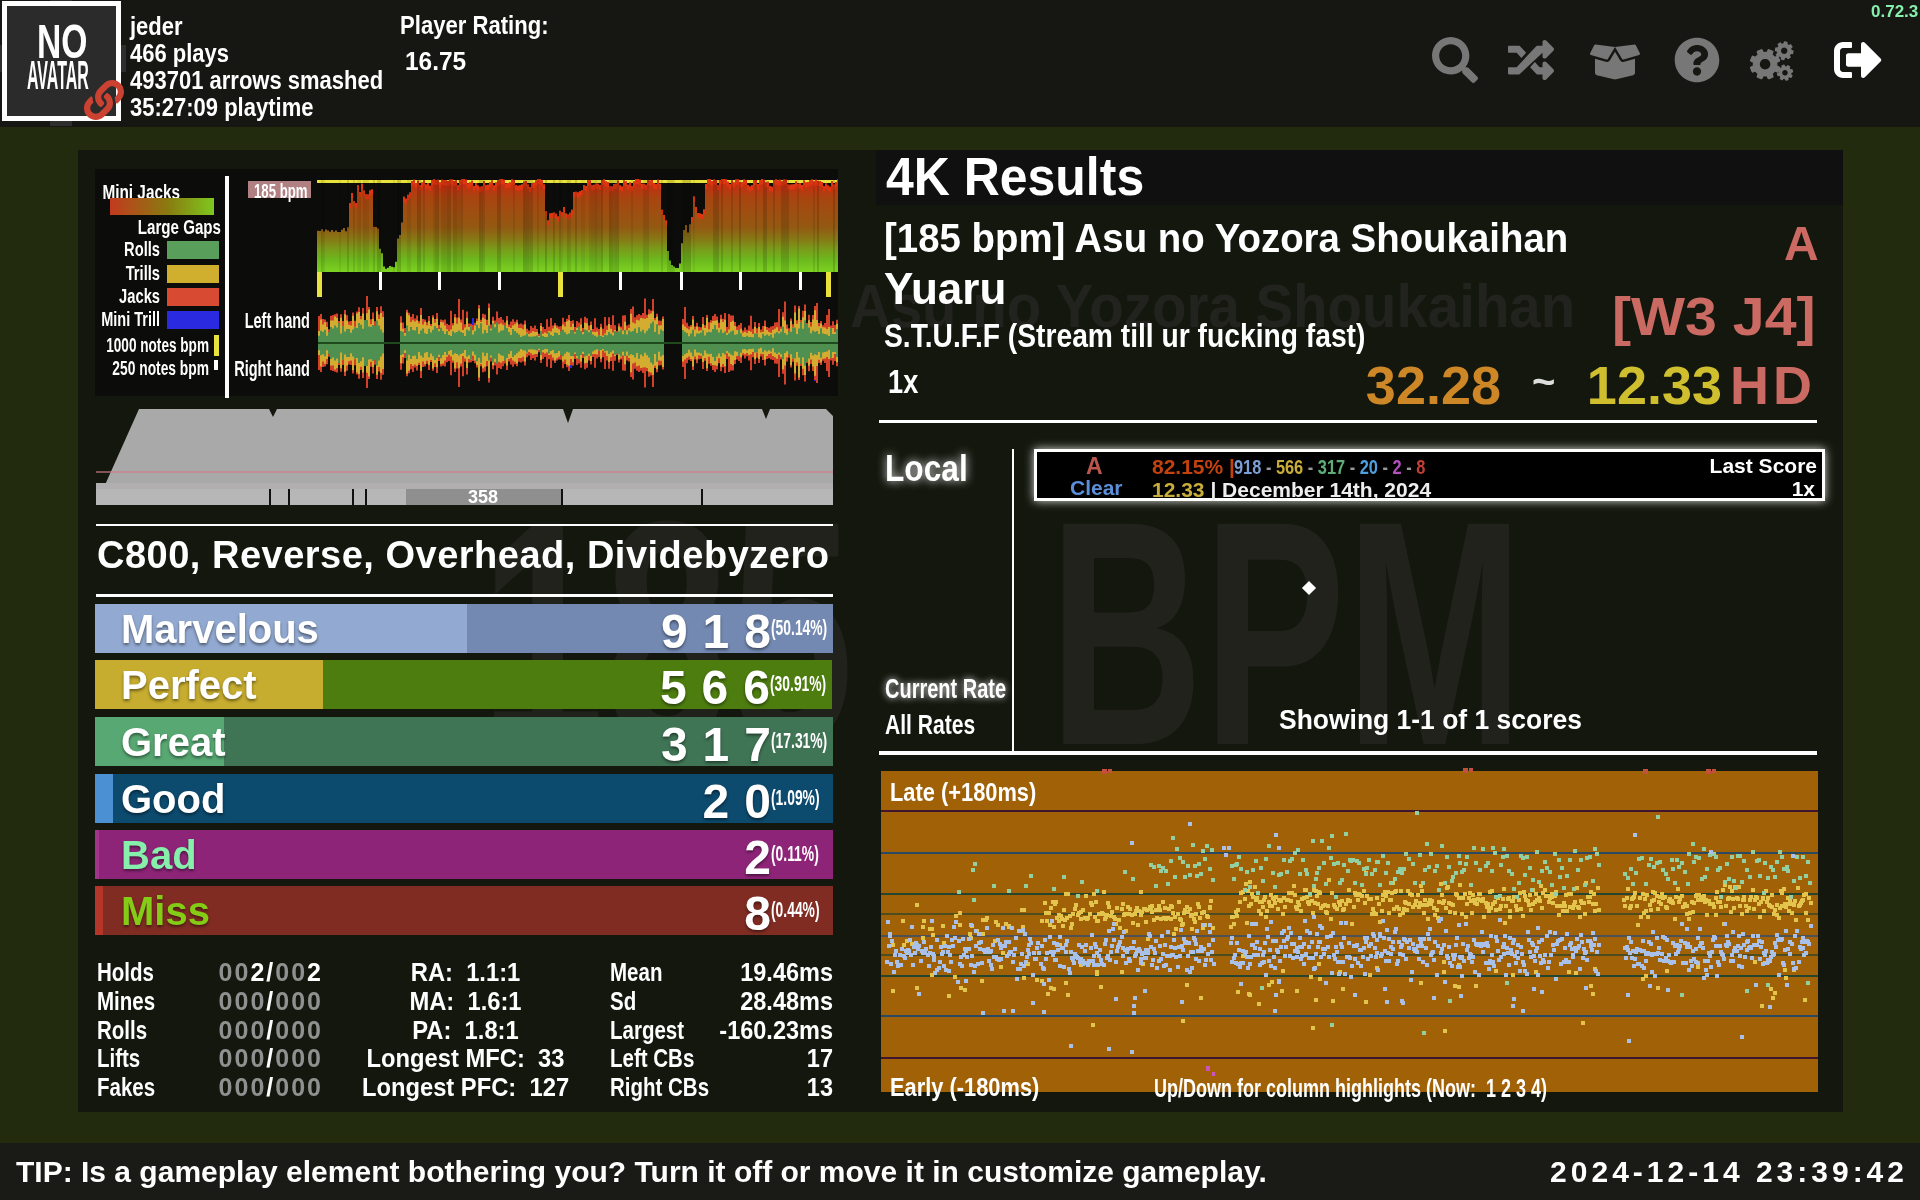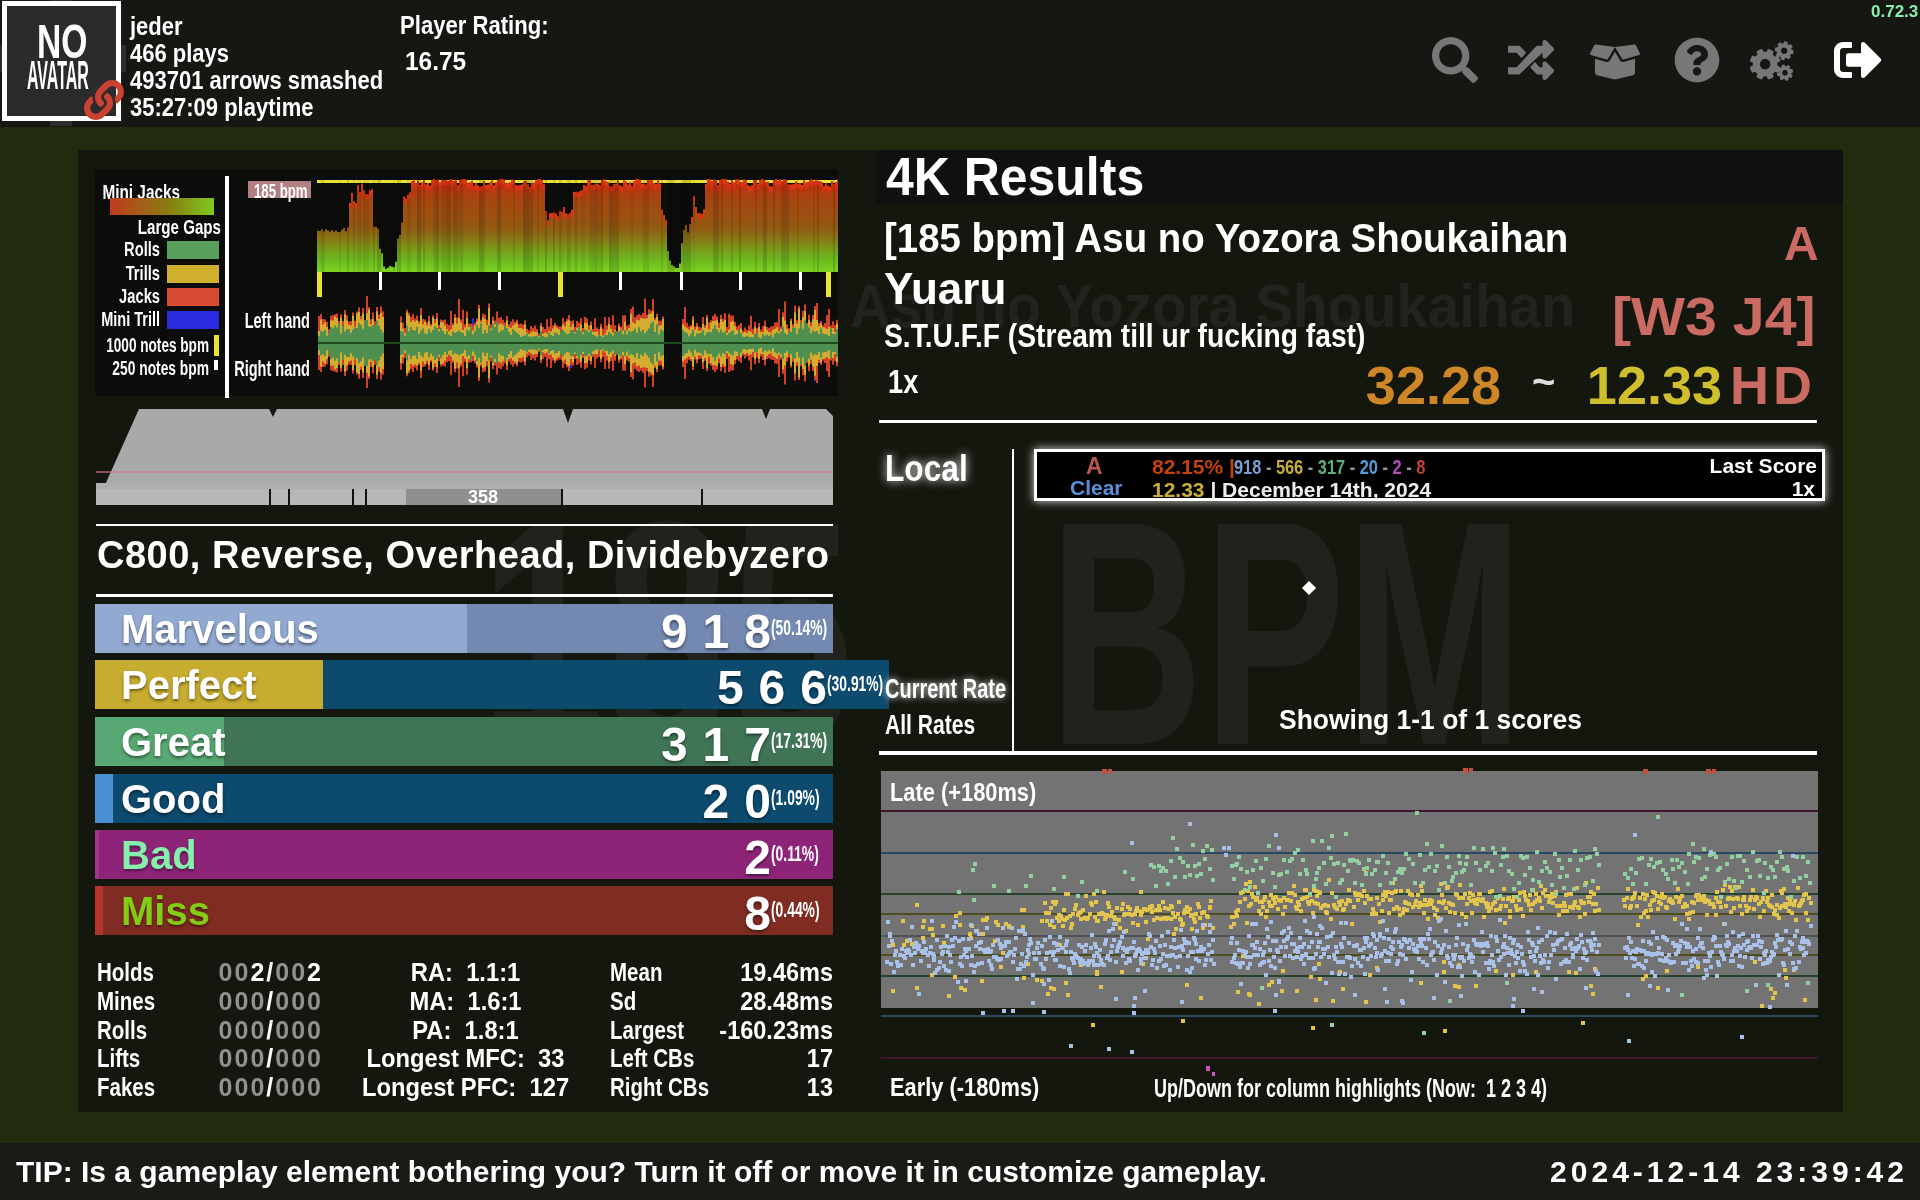--- a/index.html
+++ b/index.html
@@ -227,21 +227,21 @@
     </svg>
 <div class="abs" style="left:18px;top:374px;width:737px;height:2px;background:#fff"></div>
 <div style="position:absolute;left:19px;top:384px;color:#fff;font-size:38px;font-weight:bold;white-space:nowrap;letter-spacing:0.5px">C800, Reverse, Overhead, Dividebyzero</div>
 <div class="abs" style="left:18px;top:444px;width:737px;height:3px;background:#fff"></div>
 <div class="abs" style="left:17px;top:454px;width:738px;height:49px;background:#7389b2">
 <div class="abs" style="left:0;top:0;width:372px;height:49px;background:#92a9d1"></div>
 <div class="abs" style="left:26px;top:3px;color:#fff;font-size:40px;font-weight:bold;text-shadow:0 2px 3px rgba(0,0,0,0.45)">Marvelous</div>
 <div class="abs" style="right:62px;top:0px;color:#fff;font-size:48px;font-weight:bold;letter-spacing:15px;text-shadow:0 2px 3px rgba(0,0,0,0.45);margin-right:-15px">918</div>
 <div class="abs" style="right:2px;top:11px;width:60px;color:#fff;font-size:22px;font-weight:bold;transform:scaleX(0.63);transform-origin:left center;white-space:nowrap">(50.14%)</div>
 </div>
-<div class="abs" style="left:17px;top:510px;width:794px;height:49px;background:#0c4a6e">
+<div class="abs" style="left:17px;top:510px;width:737px;height:49px;background:#4d7c0f">
 <div class="abs" style="left:0;top:0;width:228px;height:49px;background:#c6ac2f"></div>
 <div class="abs" style="left:26px;top:3px;color:#fff;font-size:40px;font-weight:bold;text-shadow:0 2px 3px rgba(0,0,0,0.45)">Perfect</div>
 <div class="abs" style="right:62px;top:0px;color:#fff;font-size:48px;font-weight:bold;letter-spacing:15px;text-shadow:0 2px 3px rgba(0,0,0,0.45);margin-right:-15px">566</div>
 <div class="abs" style="right:2px;top:11px;width:60px;color:#fff;font-size:22px;font-weight:bold;transform:scaleX(0.63);transform-origin:left center;white-space:nowrap">(30.91%)</div>
 </div>
 <div class="abs" style="left:17px;top:567px;width:738px;height:49px;background:#3f7455">
 <div class="abs" style="left:0;top:0;width:129px;height:49px;background:#58a873"></div>
 <div class="abs" style="left:26px;top:3px;color:#fff;font-size:40px;font-weight:bold;text-shadow:0 2px 3px rgba(0,0,0,0.45)">Great</div>
 <div class="abs" style="right:62px;top:0px;color:#fff;font-size:48px;font-weight:bold;letter-spacing:15px;text-shadow:0 2px 3px rgba(0,0,0,0.45);margin-right:-15px">317</div>
 <div class="abs" style="right:2px;top:11px;width:60px;color:#fff;font-size:22px;font-weight:bold;transform:scaleX(0.63);transform-origin:left center;white-space:nowrap">(17.31%)</div>
@@ -309,21 +309,21 @@
 <div class="abs" style="left:197px;top:3px;font-size:21px;font-weight:bold;white-space:nowrap;transform:scaleX(0.78);transform-origin:left center"><span style="color:#7b9fd4">918</span><span style="color:#999"> - </span><span style="color:#c9ad3a">566</span><span style="color:#999"> - </span><span style="color:#5fae78">317</span><span style="color:#999"> - </span><span style="color:#4f9fe0">20</span><span style="color:#999"> - </span><span style="color:#b54fc0">2</span><span style="color:#999"> - </span><span style="color:#c04034">8</span></div>
 <div class="abs" style="left:115px;top:26px;font-size:21px;font-weight:bold;white-space:nowrap"><span style="color:#c9ad3a">12.33</span><span style="color:#eee"> | December 14th, 2024</span></div>
 <div class="abs" style="right:5px;top:2px;color:#fff;font-size:21px;font-weight:bold">Last Score</div>
 <div class="abs" style="right:7px;top:25px;color:#fff;font-size:21px;font-weight:bold">1x</div>
 </div>
 <div class="abs" style="left:1226px;top:433px;width:10px;height:10px;background:#fff;transform:rotate(45deg)"></div>
 <div style="position:absolute;left:807px;top:524px;color:#fff;font-size:27px;font-weight:bold;white-space:nowrap;transform:scaleX(0.74);transform-origin:left center;text-shadow:0 0 9px rgba(255,255,255,0.9)">Current Rate</div>
 <div style="position:absolute;left:807px;top:560px;color:#fff;font-size:27px;font-weight:bold;white-space:nowrap;transform:scaleX(0.78);transform-origin:left center">All Rates</div>
 <div style="position:absolute;left:1201px;top:555px;color:#fff;font-size:27px;font-weight:bold;white-space:nowrap;transform:scaleX(0.98);transform-origin:left center">Showing 1-1 of 1 scores</div>
 <div class="abs" style="left:801px;top:601px;width:938px;height:4px;background:#fff"></div>
-<div class="abs" style="left:803px;top:621px;width:937px;height:237px;background:#737373">
+<div class="abs" style="left:803px;top:621px;width:937px;height:321px;background:#a16207">
 <svg class="abs" style="left:0;top:0;overflow:visible" width="937" height="333" viewBox="0 0 937 333">
         <rect x="0" y="39" width="937" height="2" fill="#3f1530"></rect>
         <rect x="0" y="81" width="937" height="2" fill="#2a4a63"></rect>
         <rect x="0" y="122" width="937" height="2" fill="#26452e"></rect>
         <rect x="0" y="142" width="937" height="2" fill="#4d4d1f"></rect>
         <rect x="0" y="164" width="937" height="2" fill="#4e5256"></rect>
         <rect x="0" y="183" width="937" height="2" fill="#4d4d1f"></rect>
         <rect x="0" y="204" width="937" height="2" fill="#26452e"></rect>
         <rect x="0" y="244" width="937" height="2" fill="#2a4a63"></rect>
         <rect x="0" y="286" width="937" height="2" fill="#3f1530"></rect>

